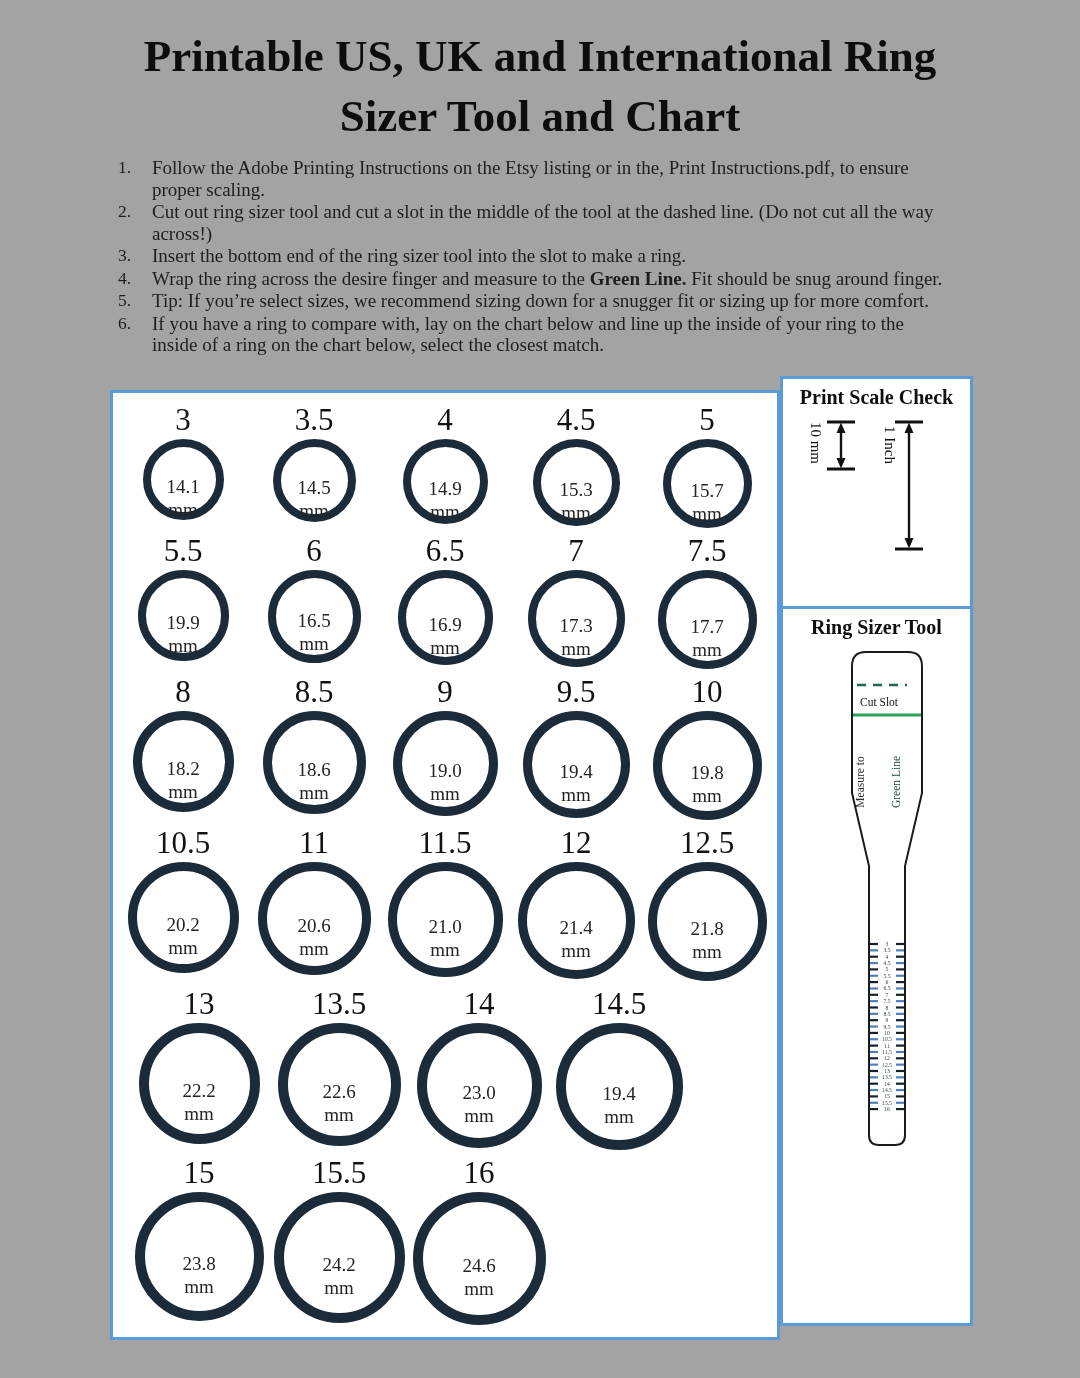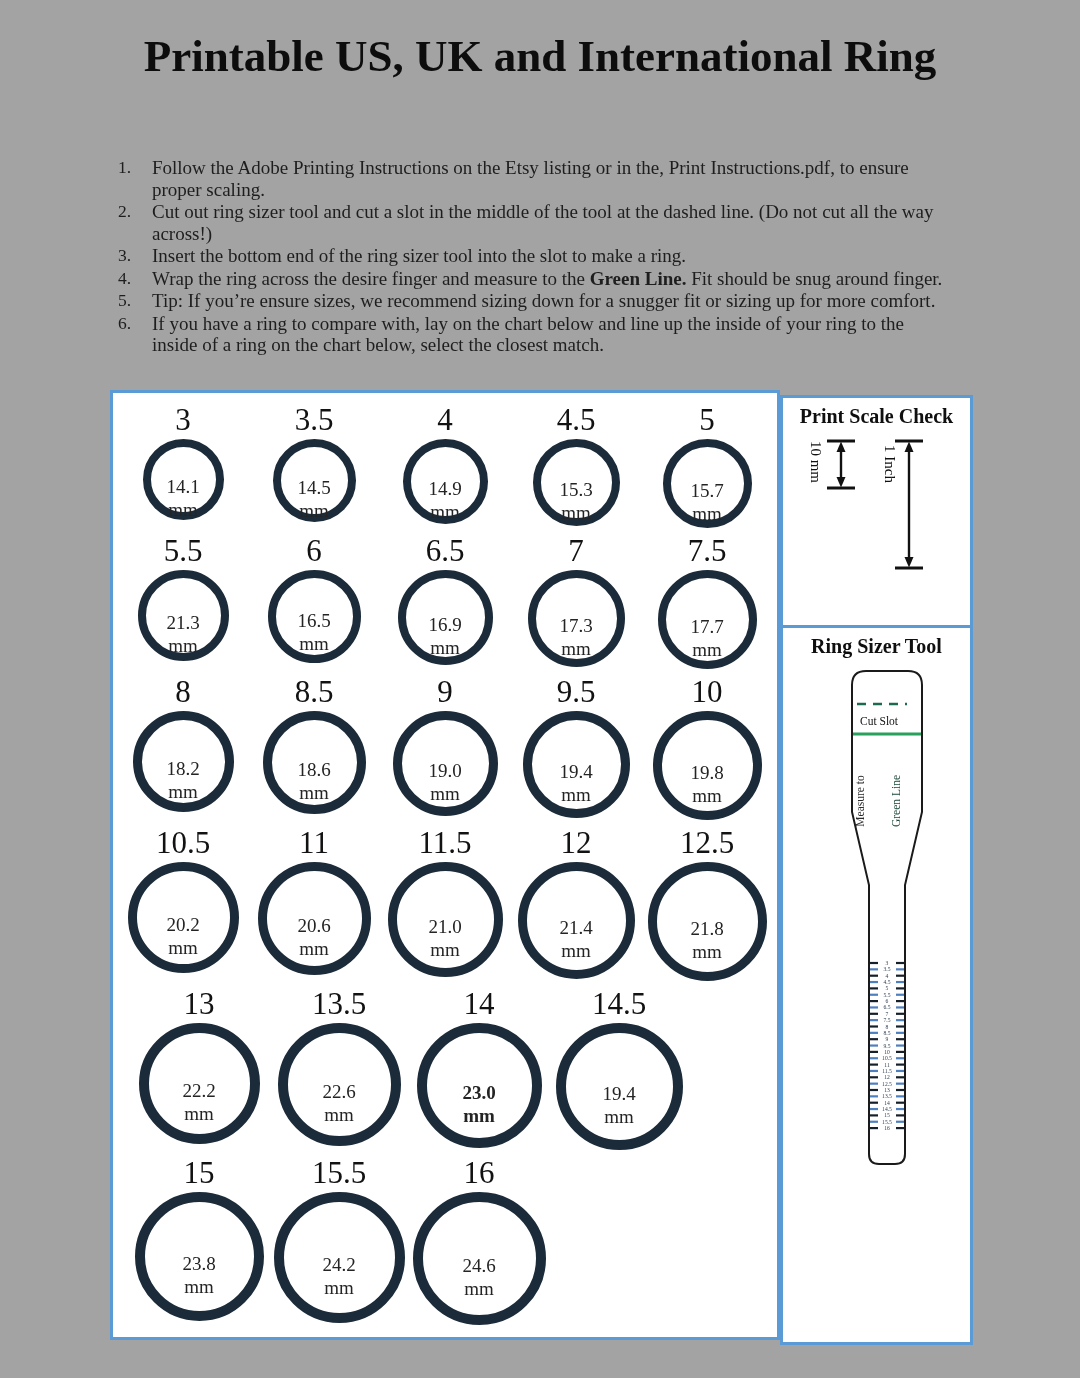--- a/index.html
+++ b/index.html
@@ -29,59 +29,59 @@
   .ring-cell{display:flex;flex-direction:column;align-items:center;width:120px;flex:0 0 auto;}
   .ring-row.compact .ring-cell{width:140px;}
   .ring-size-label{font-size:31px;line-height:38px;height:38px;color:#121212;}
   .ring-circle{
     border-radius:50%;background:#fff;display:flex;align-items:center;justify-content:center;
     box-sizing:border-box;
   }
   .ring-mm{text-align:center;font-size:19px;line-height:23px;color:#242424;margin-top:36px;}
   
   .right-col{
-    position:absolute;left:780px;top:395px;width:193px;height:950px;
+    position:absolute;left:780px;top:376px;width:193px;height:950px;
     border:3px solid #5b9bd5;box-sizing:border-box;background:#fff;
   }
   .print-check{position:relative;height:230px;border-bottom:3px solid #5b9bd5;box-sizing:border-box;}
   .ring-tool{position:relative;height:714px;}
   .box-title{
     text-align:center;font-size:20px;font-weight:bold;color:#0f0f0f;padding-top:7px;
   }
   .print-check svg{position:absolute;left:0;top:30px;}
   .ring-tool svg{position:absolute;left:60px;top:40px;}
   svg text{font-family:"Liberation Serif", serif;}
 </style>
 </head>
 <body>
 
 <div class="page">
 
-  <h1 class="page-title"><span>Printable US, UK and International Ring</span><br></h1>
+  <h1 class="page-title"><span>Printable US, UK and International Ring</span><br><span>Sizer Tool and Chart</span></h1>
 
   <div class="instructions" id="instructions-list">
       <div class="instr-item">
         <span class="instr-num">1.</span>
         <span class="instr-text"><span>Follow the Adobe Printing Instructions on the Etsy listing or in the, Print Instructions.pdf, to ensure proper scaling.</span></span>
       </div>
       <div class="instr-item">
         <span class="instr-num">2.</span>
         <span class="instr-text"><span>Cut out ring sizer tool and cut a slot in the middle of the tool at the dashed line. (Do not cut all the way across!)</span></span>
       </div>
       <div class="instr-item">
         <span class="instr-num">3.</span>
         <span class="instr-text"><span>Insert the bottom end of the ring sizer tool into the slot to make a ring.</span></span>
       </div>
       <div class="instr-item">
         <span class="instr-num">4.</span>
         <span class="instr-text"><span>Wrap the ring across the desire finger and measure to the </span><b>Green Line.</b><span> Fit should be snug around finger.</span></span>
       </div>
       <div class="instr-item">
         <span class="instr-num">5.</span>
-        <span class="instr-text"><span>Tip: If you’re ensure sizes, we recommend sizing down for a snugger fit or sizing up for more comfort.</span></span>
+        <span class="instr-text"><span>Tip: If you’re select sizes, we recommend sizing down for a snugger fit or sizing up for more comfort.</span></span>
       </div>
       <div class="instr-item">
         <span class="instr-num">6.</span>
         <span class="instr-text"><span>If you have a ring to compare with, lay on the chart below and line up the inside of your ring to the inside of a ring on the chart below, select the closest match.</span></span>
       </div>
     </div>
 
   <div class="chart-box">
     <div id="ring-rows">
         <div class="ring-row">
@@ -129,21 +129,21 @@
                 <div>mm</div>
               </div>
             </div>
           </div>
         </div>
         <div class="ring-row">
           <div class="ring-cell">
             <div class="ring-size-label">5.5</div>
             <div class="ring-circle" style="width: 91px; height: 91px; border: 8px solid rgb(28, 43, 57);">
               <div class="ring-mm">
-                <div>21.3</div>
+                <div>19.9</div>
                 <div>mm</div>
               </div>
             </div>
           </div>
           <div class="ring-cell">
             <div class="ring-size-label">6</div>
             <div class="ring-circle" style="width: 93px; height: 93px; border: 8px solid rgb(28, 43, 57); align-items: flex-end;">
               <div class="ring-mm">
                 <div>16.5</div>
                 <div>mm</div>
@@ -286,21 +286,21 @@
             <div class="ring-size-label">13.5</div>
             <div class="ring-circle" style="width: 123px; height: 123px; border: 10px solid rgb(28, 43, 57); font-family: Liberation Serif, serif;">
               <div class="ring-mm">
                 <div>22.6</div>
                 <div>mm</div>
               </div>
             </div>
           </div>
           <div class="ring-cell">
             <div class="ring-size-label">14</div>
-            <div class="ring-circle" style="width: 125px; height: 125px; border: 10px solid rgb(28, 43, 57); font-weight: bold;">
+            <div class="ring-circle" style="width: 125px; height: 125px; border: 10px solid rgb(28, 43, 57);">
               <div class="ring-mm">
                 <div>23.0</div>
                 <div>mm</div>
               </div>
             </div>
           </div>
           <div class="ring-cell">
             <div class="ring-size-label">14.5</div>
             <div class="ring-circle" style="width: 127px; height: 127px; border: 10px solid rgb(28, 43, 57);">
               <div class="ring-mm">

